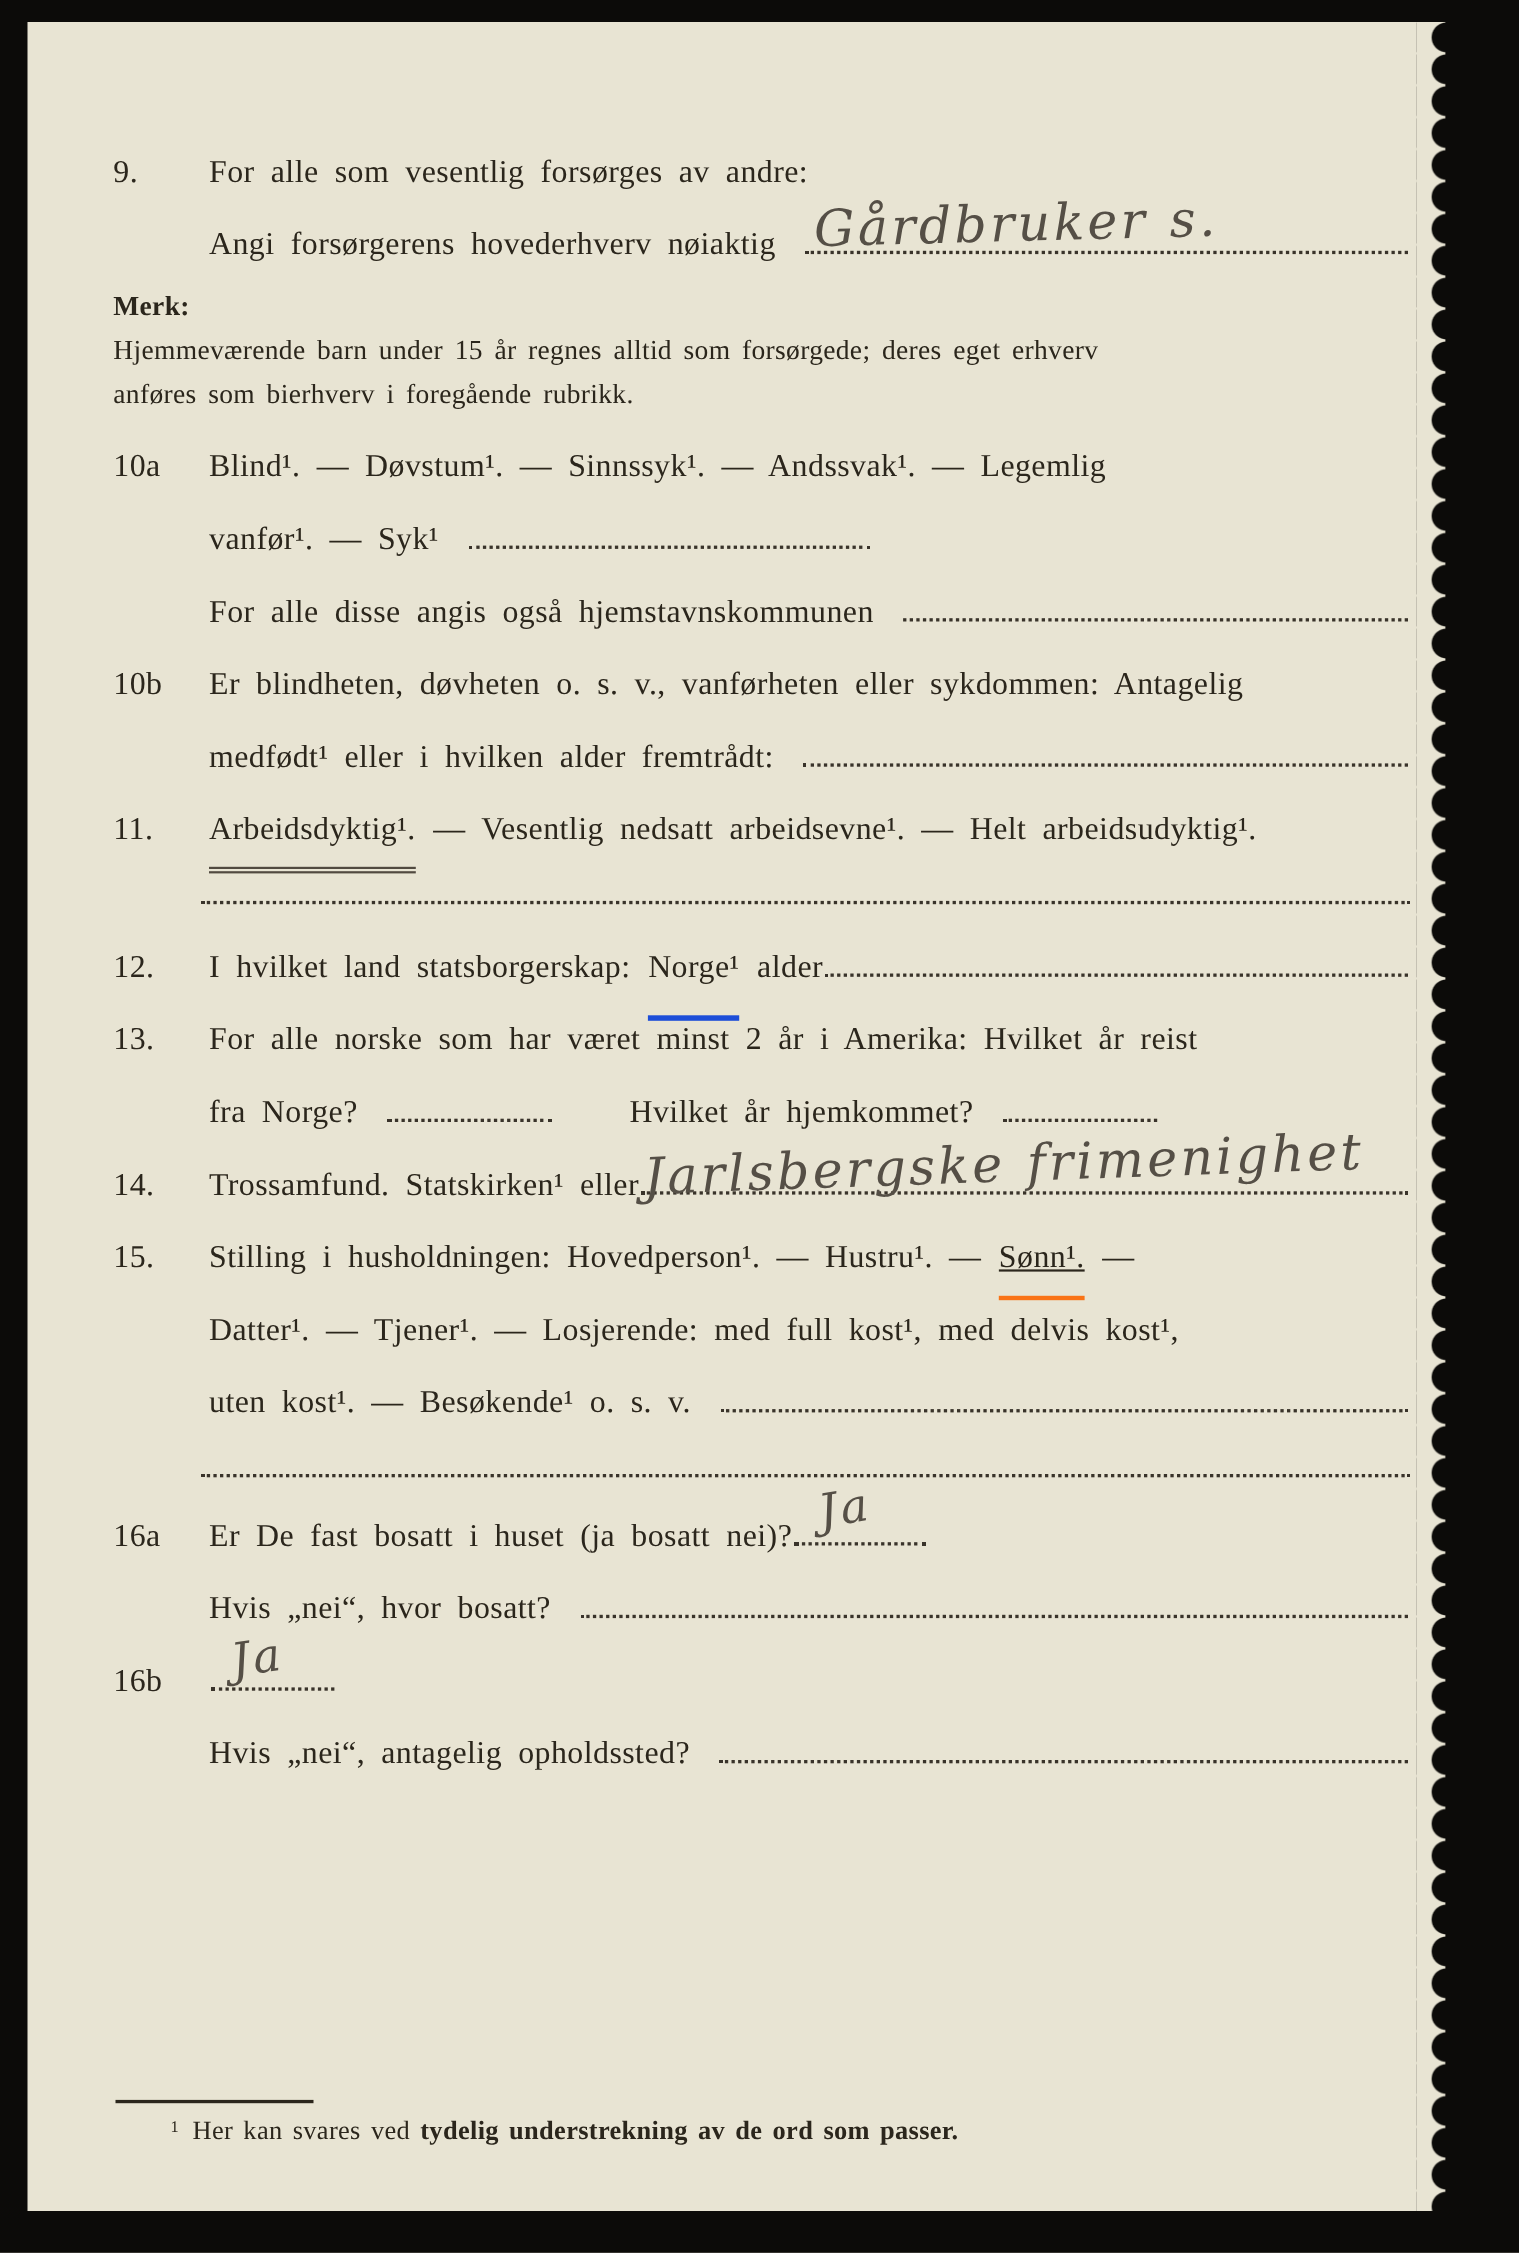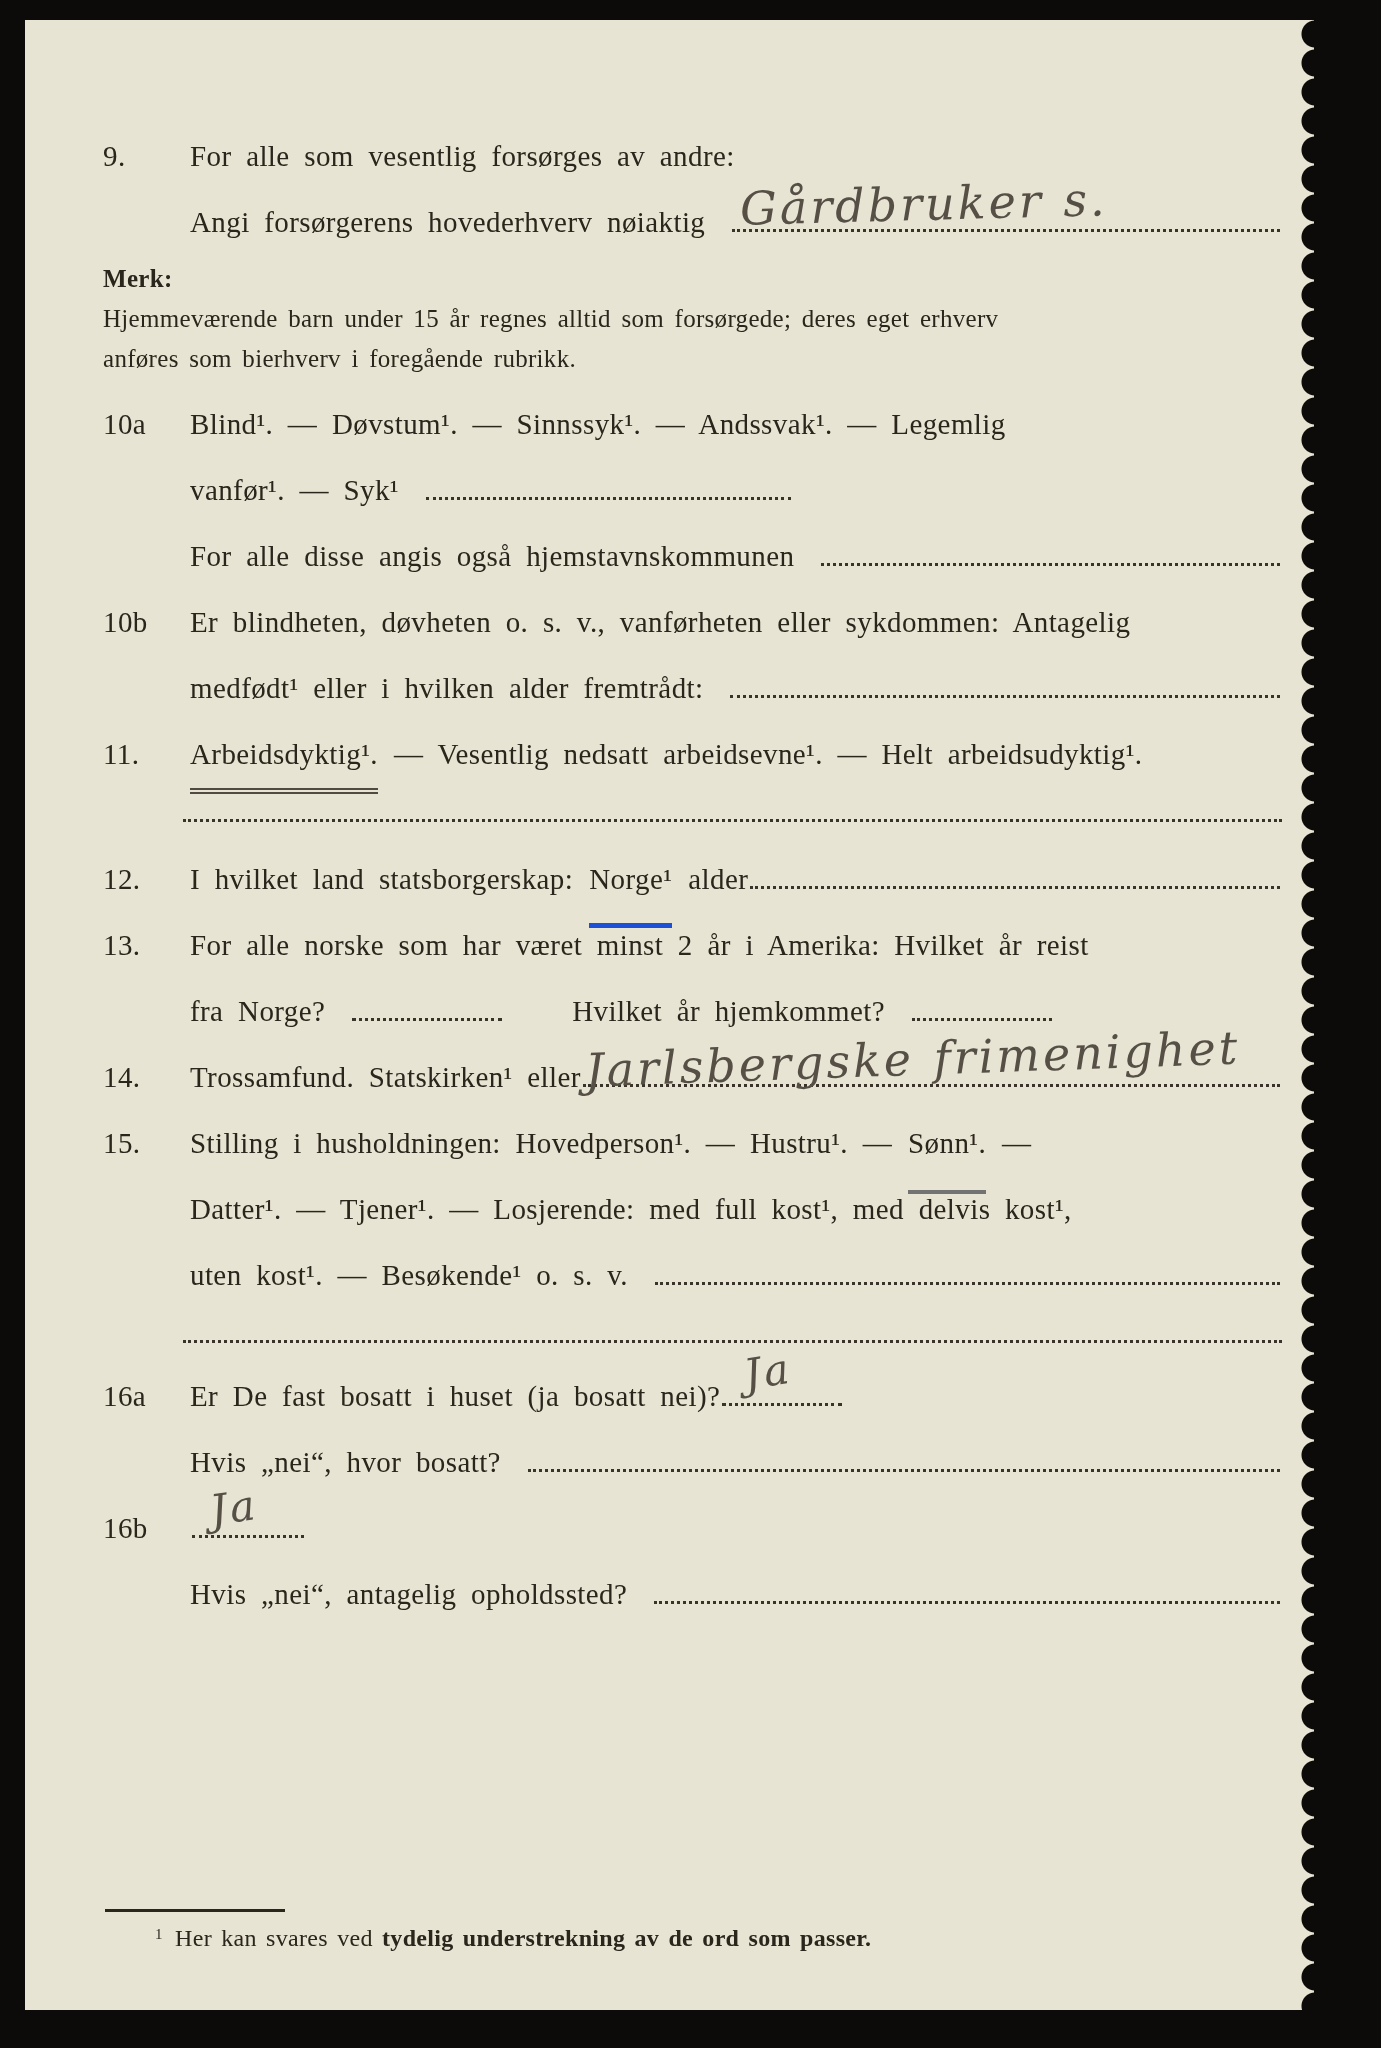--- a/index.html
+++ b/index.html
@@ -47,21 +47,21 @@
   .sep{
     height:0;border-bottom:3px dotted #39332a;
     margin-left:80px;
   }
   .sep-1{margin-top:32px;margin-bottom:24px;}
   .sep-2{margin-top:32px;margin-bottom:20px;}
   .merk{display:flex;font-size:25px;line-height:40px;margin:4px 0 12px 0;letter-spacing:.3px;word-spacing:4px;flex-direction:column;}
   .merk .num{font-weight:bold;}
   .u-double{border-bottom:6px double #514a40;padding-bottom:1px;}
   .u-norge{border-bottom:5px solid #1d4ed8;padding-bottom:11px;}
-  .u-sonn{border-bottom:4px solid #737373;padding-bottom:14px;}
+  .u-sonn{border-bottom:4px solid #f97316;padding-bottom:2px;text-decoration:underline;}
   .hand{
     font-family:"DejaVu Serif", serif;
     font-style:italic;
     position:absolute;
     white-space:nowrap;
     letter-spacing:3px;
     word-spacing:2px;
   }
   .pencil{color:#554f46;}
   .blue{color:#8295ba;}

